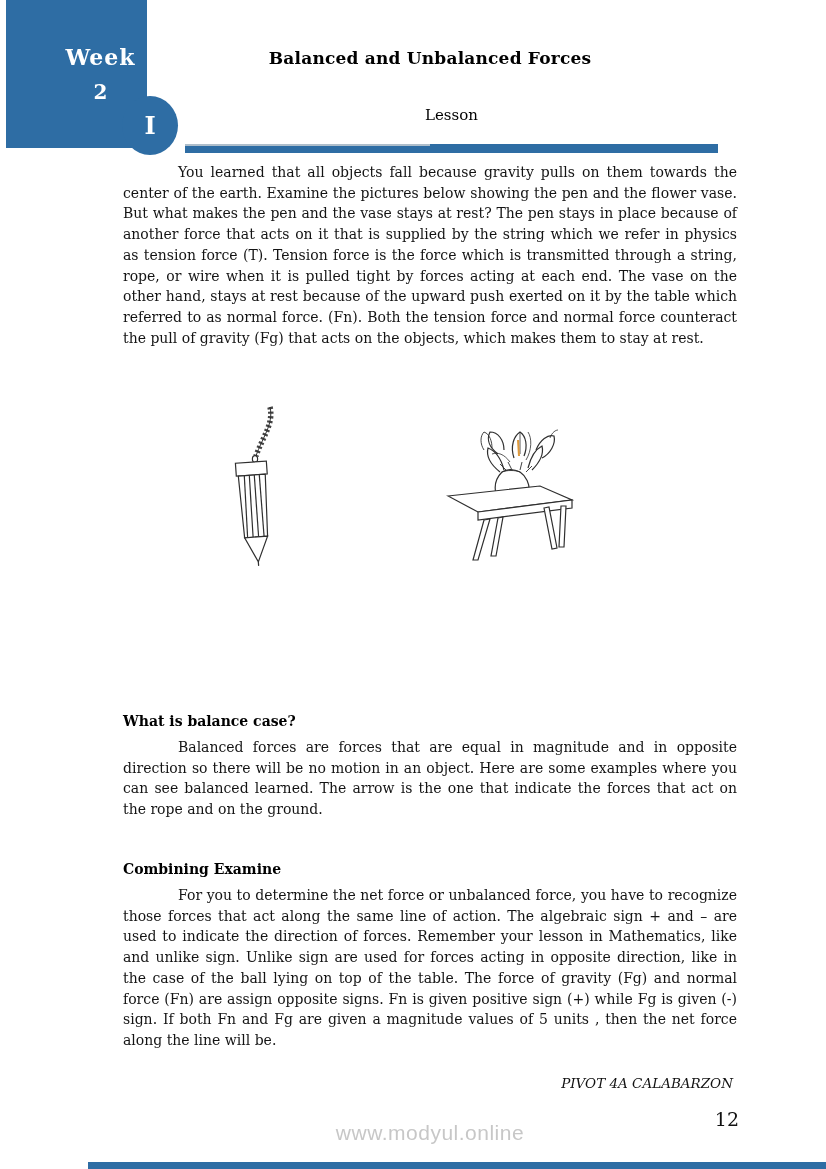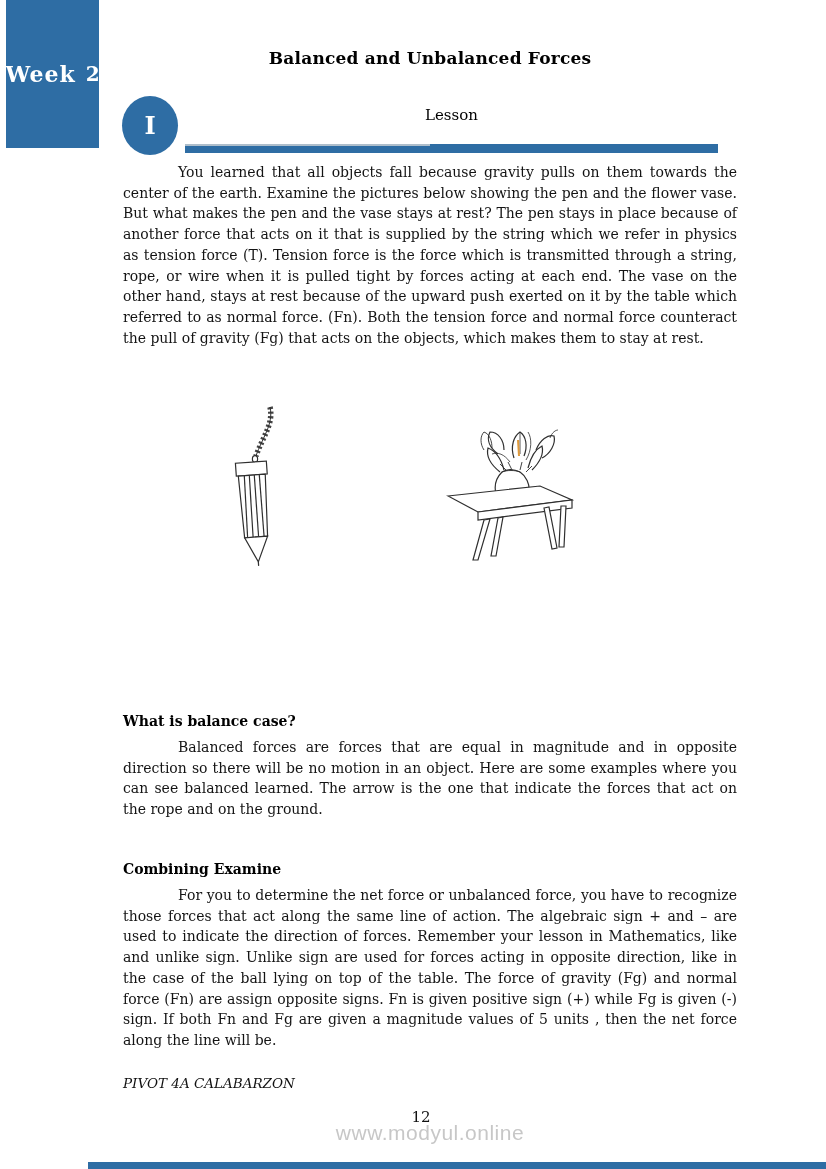--- a/index.html
+++ b/index.html
@@ -8,22 +8,22 @@
     width:826px;height:1169px;
     background:#ffffff;
     font-family:"DejaVu Serif", serif;
     color:#1b1b1b;
     overflow:hidden;
   }
   
   .week-box{
     position:absolute;left:6px;top:0;width:93px;height:148px;
     background:#2e6da4;color:#ffffff;
-    display:flex;flex-direction:row;align-items:center;justify-content:center;
-    gap:10px;font-weight:bold;
+    display:flex;flex-direction:column;align-items:center;justify-content:center;
+    gap:10px;font-weight:bold;padding-left:48px;
   }
   .week-box .wk{font-size:22px;letter-spacing:1px;}
   .week-box .num{font-size:20px;}
   .doc-title{
     position:absolute;left:123px;top:48px;width:614px;
     text-align:center;font-size:17px;font-weight:bold;color:#000;
     letter-spacing:.2px;
   }
   .lesson-circle{
     position:absolute;left:122px;top:96px;width:56px;height:59px;
@@ -52,25 +52,25 @@
   .subhead{
     position:absolute;left:123px;width:614px;
     font-size:14px;font-weight:bold;color:#000;
   }
   
   .fig{position:absolute;}
   .fig svg{display:block;}
   
   .pivot{
     position:absolute;left:123px;top:1075px;width:610px;
-    font-style:italic;font-size:13.5px;color:#111;
+    text-align:right;font-style:italic;font-size:13.5px;color:#111;
   }
   .pagenum{
-    position:absolute;left:114px;top:1108px;width:614px;
-    text-align:center;font-size:15px;color:#111;
+    position:absolute;left:125px;top:1108px;width:614px;
+    text-align:right;font-size:19px;color:#111;
   }
   .watermark{
     position:absolute;left:0;top:1121px;width:860px;
     text-align:center;
     font-family:"Liberation Sans", sans-serif;
     font-size:21px;color:#c7c7c7;letter-spacing:.5px;
   }
   .bottom-bar{
     position:absolute;left:88px;right:0;bottom:0;height:7px;
     background:#2e6da4;

